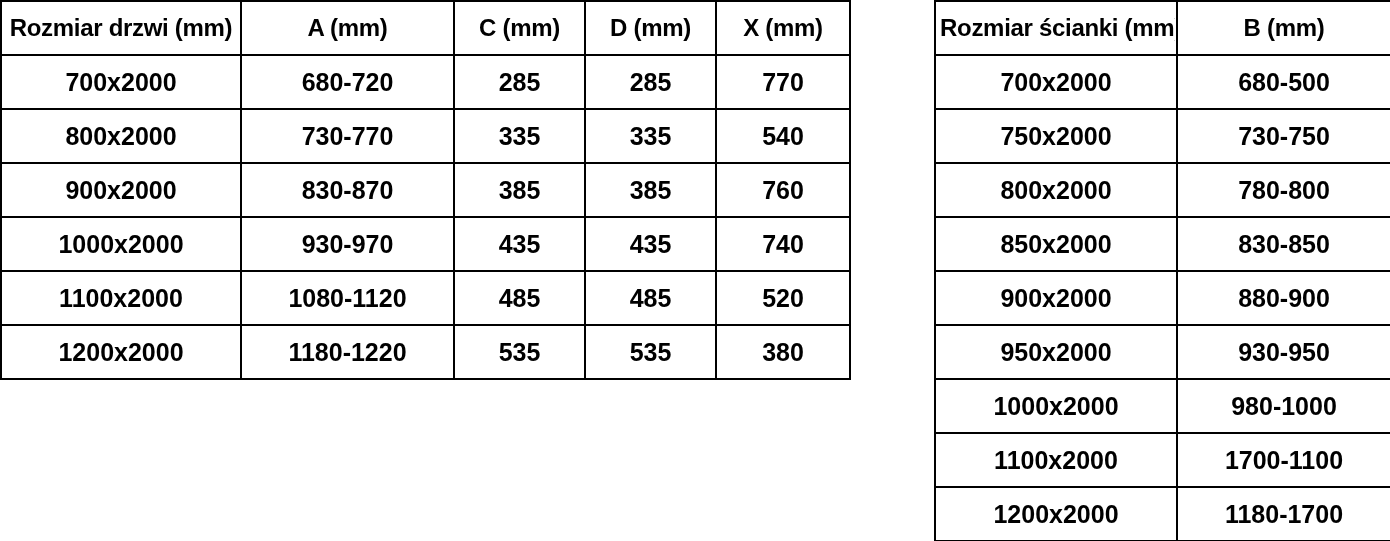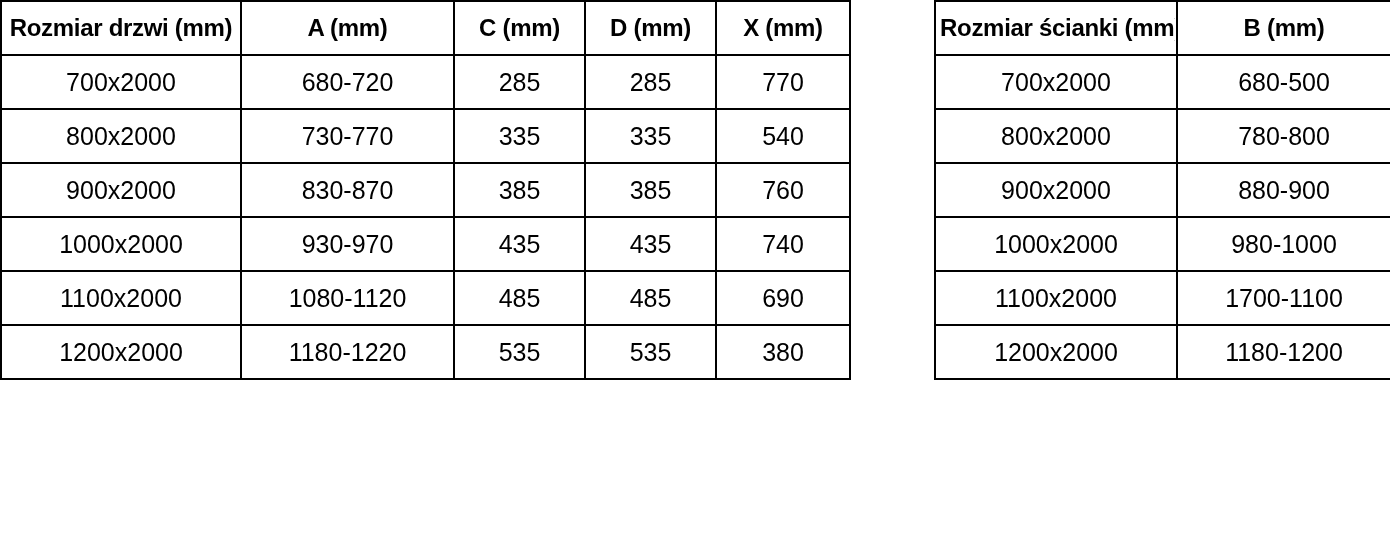--- a/index.html
+++ b/index.html
@@ -33,21 +33,21 @@
     overflow: hidden;
     white-space: nowrap;
   }
   .size-table th {
     font-weight: bold;
     font-size: 24px;
     letter-spacing: -0.3px;
     border-radius: 6px;
   }
   .size-table td {
-    font-weight: normal;
+    font-weight: bold;
     font-size: 25px;
   }
 </style>
 </head>
 <body>
 
 <table id="doors-table" class="size-table">
   <colgroup>
     <col style="width:240px">
     <col style="width:213px">
@@ -91,21 +91,21 @@
         <td>930-970</td>
         <td>435</td>
         <td>435</td>
         <td>740</td>
       </tr>
       <tr>
         <td>1100x2000</td>
         <td>1080-1120</td>
         <td>485</td>
         <td>485</td>
-        <td>690</td>
+        <td>520</td>
       </tr>
       <tr>
         <td>1200x2000</td>
         <td>1180-1220</td>
         <td>535</td>
         <td>535</td>
         <td>380</td>
       </tr>
     </tbody>
   </table>
@@ -120,33 +120,45 @@
         <th>Rozmiar ścianki (mm)</th>
         <th>B (mm)</th>
       </tr>
     </thead>
     <tbody>
       <tr>
         <td>700x2000</td>
         <td>680-500</td>
       </tr>
       <tr>
+        <td>750x2000</td>
+        <td>730-750</td>
+      </tr>
+      <tr>
         <td>800x2000</td>
         <td>780-800</td>
       </tr>
       <tr>
+        <td>850x2000</td>
+        <td>830-850</td>
+      </tr>
+      <tr>
         <td>900x2000</td>
         <td>880-900</td>
+      </tr>
+      <tr>
+        <td>950x2000</td>
+        <td>930-950</td>
       </tr>
       <tr>
         <td>1000x2000</td>
         <td>980-1000</td>
       </tr>
       <tr>
         <td>1100x2000</td>
         <td>1700-1100</td>
       </tr>
       <tr>
         <td>1200x2000</td>
-        <td>1180-1200</td>
+        <td>1180-1700</td>
       </tr>
     </tbody>
   </table>
 
 </body></html>

